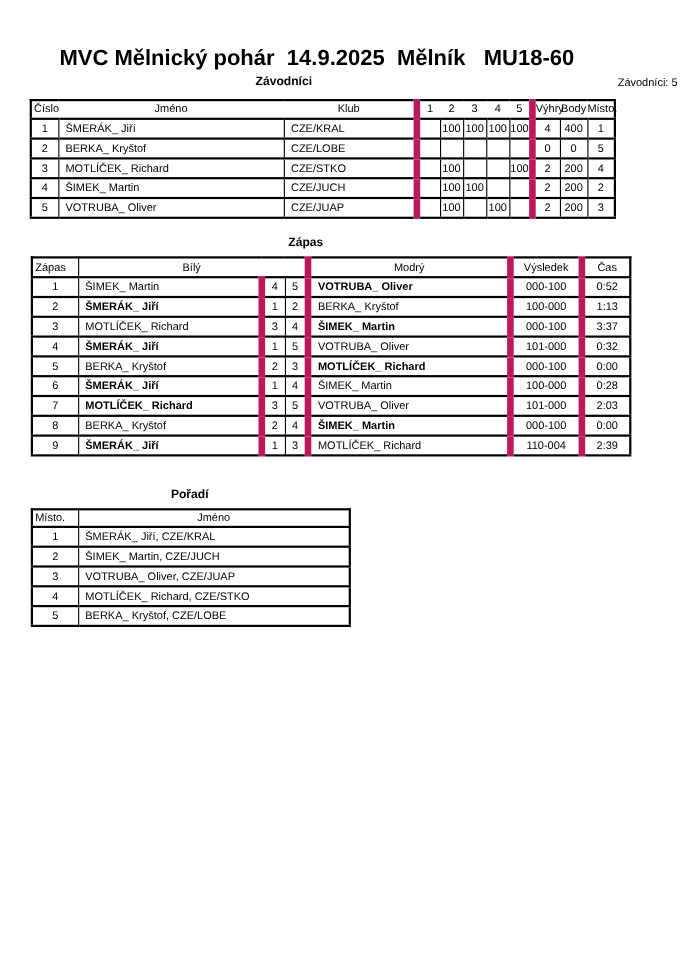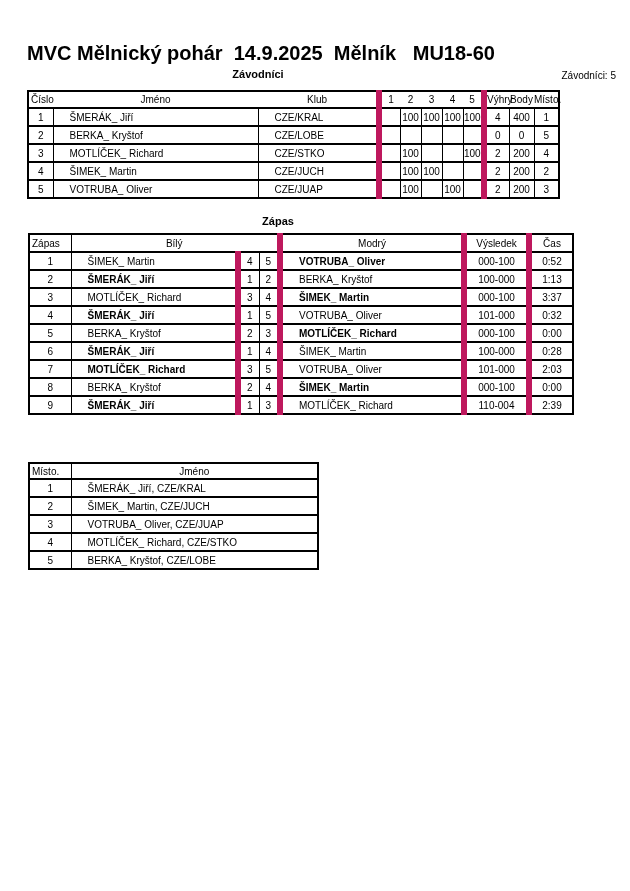--- a/index.html
+++ b/index.html
@@ -1,37 +1,37 @@
 <!DOCTYPE html>
 <html><head>
 <meta charset="utf-8">
 <style>
   html,body{margin:0;padding:0;background:#fff}
   .page{position:relative;width:630px;height:891px;background:#fff;overflow:hidden;
         font-family:"Liberation Sans","DejaVu Sans",sans-serif;color:#000}
-  .title{position:absolute;top:42px;left:0;width:522px;text-align:center;
+  .title{position:absolute;top:42px;left:0;width:522px;text-align:right;
          font-size:20px;font-weight:bold;white-space:pre}
   .sec-heading{position:absolute;font-size:11px;font-weight:bold;text-align:center;white-space:nowrap}
   #h-zavodnici{top:68px;left:43px;width:430px}
   #count{position:absolute;top:70px;right:14px;font-size:10px;white-space:nowrap}
   #h-zapas{top:215px;left:28px;width:500px}
   #h-poradi{top:444px;left:28px;width:289px}
 
   table{position:absolute;border-collapse:collapse;table-layout:fixed;
         font-size:10px;color:#000;border:2px solid #000}
   #t1{left:27px;top:90px;width:531px}
   #t2{left:28px;top:233px;width:544px}
   #t3{left:28px;top:462px;width:289px}
   tr{height:18px}
   tr.hdr1{height:17px}
   tr.hdr3{height:16px}
   td,th{padding:0;vertical-align:middle;overflow:hidden;white-space:nowrap;
         border-bottom:2px solid #000;text-align:center;font-weight:normal}
   th{font-weight:normal}
-  .l{text-align:left;padding-left:16px}
+  .l{text-align:left;padding-left:6px}
   .r1{border-right:1px solid #000}
   .r2{border-right:6px solid #be185d}
   .ovf{overflow:visible}
   .bold{font-weight:bold}
 </style>
 </head>
 <body>
 
 <div class="page">
 
@@ -232,20 +232,21 @@
       <td class="r2 l bold">ŠMERÁK_ Jiří</td>
       <td class="r1">1</td>
       <td class="r2">3</td>
       <td class="r2 l">MOTLÍČEK_ Richard</td>
       <td class="r2">110-004</td>
       <td>2:39</td>
     </tr>
   </tbody>
     </table>
 
+  <div class="sec-heading" id="h-poradi">Pořadí</div>
 
   <table id="t3">
     <colgroup>
       <col style="width:42px">
         <col style="width:247px">
     </colgroup>
     <tbody>
         <tr class="hdr3">
       <th class="r1 l ovf" style="padding-left:2px">Místo.</th>
       <th>Jméno</th>

